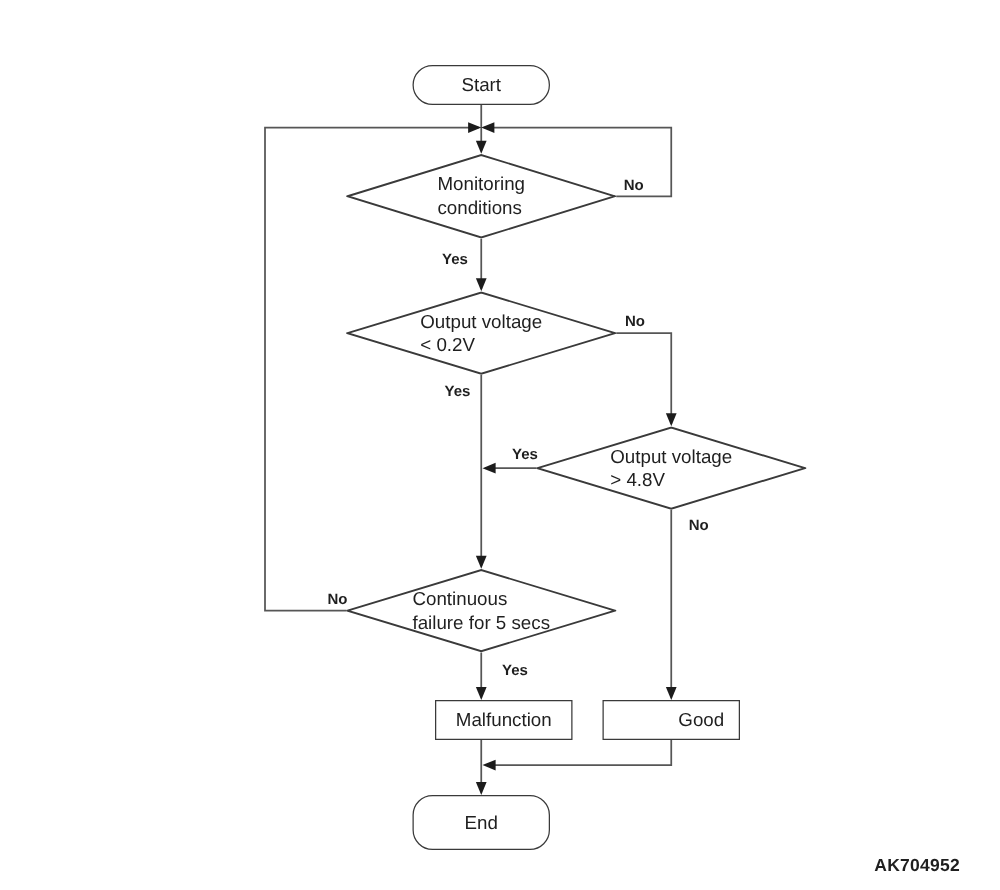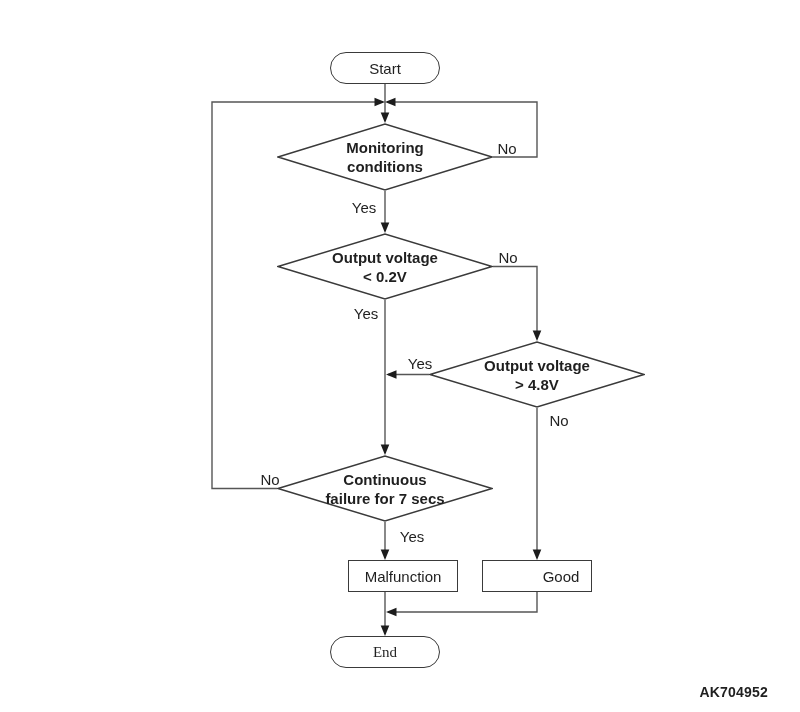--- a/index.html
+++ b/index.html
@@ -14,44 +14,44 @@
   }
   .wires { position: absolute; left: 0; top: 0; width: 800px; height: 712px; }
   .wires polyline { fill: none; stroke: #565656; stroke-width: 1.4; }
   .wires polygon.arrow { fill: #1c1c1c; stroke: none; }
 
   .node {
     position: absolute;
     display: flex;
     align-items: center;
     justify-content: center;
-    text-align: center;
     font-size: 15px;
     line-height: 19px;
     background: #ffffff;
     box-sizing: border-box;
   }
   .terminal {
     border: 1.5px solid #3a3a3a;
     border-radius: 16px;
   }
   .process {
     border: 1.5px solid #3a3a3a;
   }
   .decision { background: transparent; }
   .decision svg { position: absolute; left: 0; top: 0; width: 100%; height: 100%; }
   .decision svg polygon { fill: #ffffff; stroke: #3a3a3a; stroke-width: 1.5; }
-  .decision .lbl { position: relative; white-space: pre-line; font-weight: bold; }
+  .decision .lbl { position: relative; white-space: pre-line; }
 
   .edge-label {
     position: absolute;
     transform: translate(-50%, -50%);
-    font-size: 15px;
+    font-size: 12px;
     white-space: nowrap;
     background: transparent;
+    font-weight: bold;
   }
   .watermark {
     position: absolute;
     top: 684px;
     right: 32px;
     font-size: 14px;
     font-weight: bold;
     letter-spacing: 0.2px;
   }
 </style>
@@ -122,32 +122,32 @@
     </svg>
     <div class="lbl">Output voltage
 &gt; 4.8V</div>
   </div>
 
   <div class="node decision" style="left:277px; top:455px; width:216px; height:67px;">
     <svg viewBox="0 0 216 67">
       <polygon points="1,33.5 108,1 215,33.5 108,66"></polygon>
     </svg>
     <div class="lbl">Continuous
-failure for 7 secs</div>
+failure for 5 secs</div>
   </div>
 
   <div class="node process" style="left:348px; top:560px; width:110px; height:32px;">
     <span>Malfunction</span>
   </div>
 
   <div class="node process" style="left:482px; top:560px; width:110px; height:32px;padding-left:48px;">
     <span>Good</span>
   </div>
 
-  <div class="node terminal" style="left:330px; top:636px; width:110px; height:32px;font-family:Liberation Serif, serif;">
+  <div class="node terminal" style="left:330px; top:636px; width:110px; height:44px;">
     <span>End</span>
   </div>
 
   <span class="edge-label" style="left:507px; top:148px;">No</span>
   <span class="edge-label" style="left:364px; top:207px;">Yes</span>
   <span class="edge-label" style="left:508px; top:257px;">No</span>
   <span class="edge-label" style="left:366px; top:313px;">Yes</span>
   <span class="edge-label" style="left:420px; top:363px;">Yes</span>
   <span class="edge-label" style="left:559px; top:420px;">No</span>
   <span class="edge-label" style="left:270px; top:479px;">No</span>

